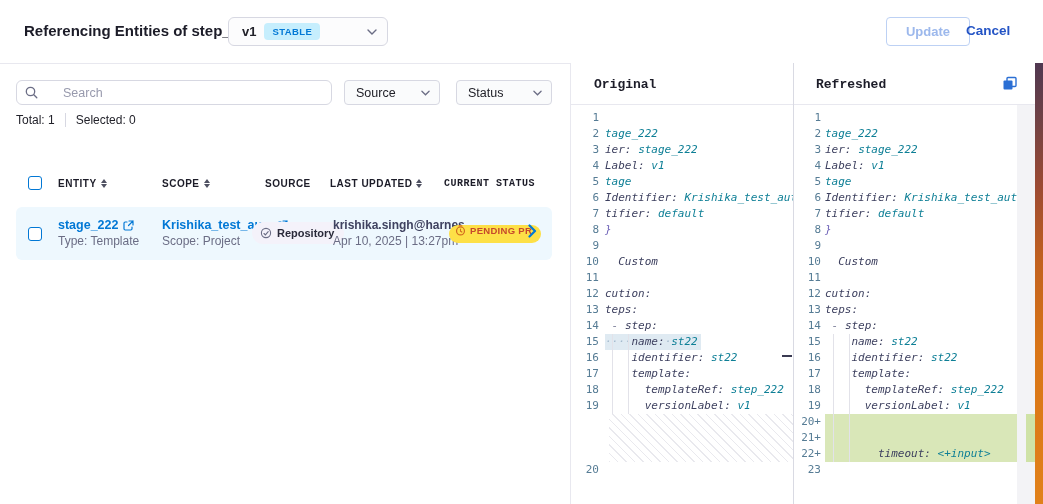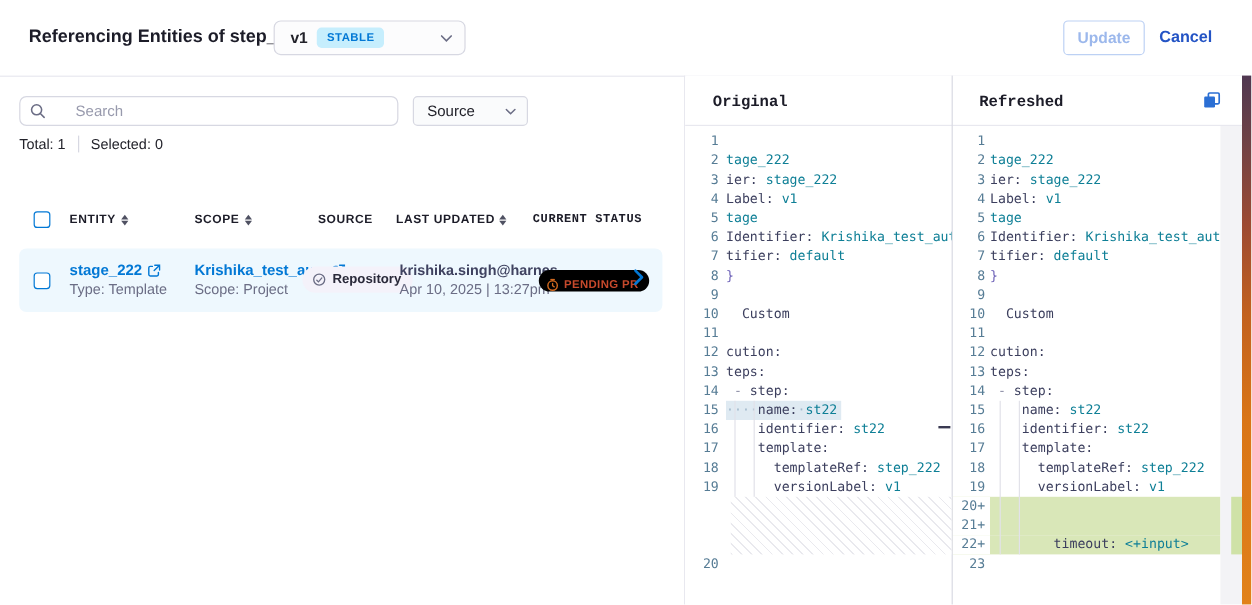--- a/index.html
+++ b/index.html
@@ -15,21 +15,21 @@
     border:1px solid #d7d8e2; border-radius:6px; background:#fcfcfd;
     display:flex; align-items:center; padding:0 10px 0 13px; cursor:pointer;
   }
   .version-select .vlabel { font-size:13px; font-weight:600; color:#22222a; margin-right:8px; }
   .badge-stable {
     background:#c6eefd; color:#0278d5; font-size:9.5px; font-weight:700;
     letter-spacing:.4px; padding:3px 8px; border-radius:4px;
   }
   .version-select .chev { margin-left:auto; }
   .btn-update {
-    position:absolute; left:886px; top:17px; width:68px; height:29px;
+    position:absolute; left:886px; top:17px; width:84px; height:29px;
     border:1px solid #bdd1f4; border-radius:4px; background:#fff;
     color:#9cb8ec; font-size:13px; font-weight:700; text-align:center; line-height:27px; cursor:default;
   }
   .btn-cancel {
     position:absolute; left:966px; top:23px; font-size:13.5px; font-weight:700;
     color:#2454c5; cursor:pointer;
   }
   .hdr-divider { position:absolute; left:0; top:63px; width:1043px; height:1px; background:#e8e8ef; }
 
   
@@ -77,42 +77,42 @@
   .ent { left:42px; } .scp { left:146px; }
   .src-pill {
     position:absolute; left:236px; top:15px; height:22px;
     background:#f4f2fa; border-radius:11px; display:flex; align-items:center; gap:5px;
     padding:0 10px 0 8px; font-size:11px; font-weight:600; color:#2a2a3a;
   }
   .upd { left:317px; }
   .upd .by { font-size:12px; font-weight:600; color:#3f4260; }
   .badge-status {
     position:absolute; left:433px; top:18px; height:18px; border-radius:9px;
-    background:#000000; color:#c6492c; font-size:9.5px; font-weight:700; letter-spacing:.3px;
-    display:flex; align-items:flex-end; gap:4px; padding:0 9px 0 6px;
+    background:#fde047; color:#c6492c; font-size:9.5px; font-weight:700; letter-spacing:.3px;
+    display:flex; align-items:flex-start; gap:4px; padding:0 9px 0 6px;
   }
   .row-chev { position:absolute; left:512px; top:17px; cursor:pointer; }
 
   
   .vdivider { position:absolute; left:570px; top:63px; width:1px; height:441px; background:#e8e8ef; }
   .diff { position:absolute; left:571px; top:63px; width:464px; height:441px; background:#fff; }
   .diff-hdr { position:absolute; left:0; top:0; width:100%; height:42px; border-bottom:1px solid #e8e8ef;font-family:Liberation Mono, monospace; }
   .diff-hdr .ttl { position:absolute; top:14px; font-size:13px; font-weight:700; color:#1c1c28; }
   .ttl-orig { left:23px; } .ttl-refr { left:245px; }
   .copy-btn { position:absolute; left:431px; top:13px; cursor:pointer; }
   .panel-div { position:absolute; left:222px; top:0; width:1px; height:441px; background:#d9dae3; }
 
   .code-body { position:absolute; top:42px; bottom:0; overflow:hidden; padding-top:5px;
     font-family:"DejaVu Sans Mono", monospace; font-size:11px; line-height:16px; }
   .body-left { left:0; width:222px; }
   .body-right { left:223px; width:241px; }
   .cl { display:flex; height:16px; white-space:pre; }
   .ln { flex:none; width:34px; text-align:right; padding-right:6px; color:#567c95; }
   .body-right .ln { width:31px; padding-right:4px; }
-  .code { flex:none; white-space:pre; }
+  .code { flex:none; white-space:pre;font-style:italic; }
   .sg-k { color:#3c3f5e; } .sg-v { color:#0e7f96; } .sg-p { color:#6f63b8; }
   .sg-d { color:#8d8fa6; } .sg-w { color:#a4bacd; }
   .cl-mod .code { background:#dfeaf2; padding-right:3px; }
   .body-right .cl { margin-right:18px; }
   .cl-add { background:#d9e7b8; }
   .cl-add .ln { background:#fff; }
   .hatch { height:48px; margin-left:38px;
     background:repeating-linear-gradient(45deg, #e9e9ee 0 1px, #ffffff 1px 6px); }
   .guide { position:absolute; width:1px; background:#e2e2e9; }
   .ruler { position:absolute; right:0; top:0; bottom:0; width:18px; background:#f3f3f6; }
@@ -150,20 +150,28 @@
       <svg width="13" height="13" viewBox="0 0 13 13">
           <circle cx="5.5" cy="5.5" r="4.2" stroke="#6b6d85" stroke-width="1.3" fill="none"></circle>
           <path d="M8.8 8.8l3 3" stroke="#6b6d85" stroke-width="1.3" stroke-linecap="round"></path>
         </svg>
     </span>
     <input type="text" placeholder="Search" style="">
   </div>
 
   <div class="filter-dd dd-source">
     <span class="flabel">Source</span>
+    <span class="chev">
+      <svg width="9" height="6" viewBox="0 0 10 6">
+          <path d="M1 1l4 4 4-4" stroke="#6b6d85" stroke-width="1.4" fill="none" stroke-linecap="round"></path>
+        </svg>
+    </span>
+  </div>
+  <div class="filter-dd dd-status">
+    <span class="flabel">Status</span>
     <span class="chev">
       <svg width="9" height="6" viewBox="0 0 10 6">
           <path d="M1 1l4 4 4-4" stroke="#6b6d85" stroke-width="1.4" fill="none" stroke-linecap="round"></path>
         </svg>
     </span>
   </div>
 
   <div class="totals">
     <span>Total: 1</span>
     <span class="sep"></span>

